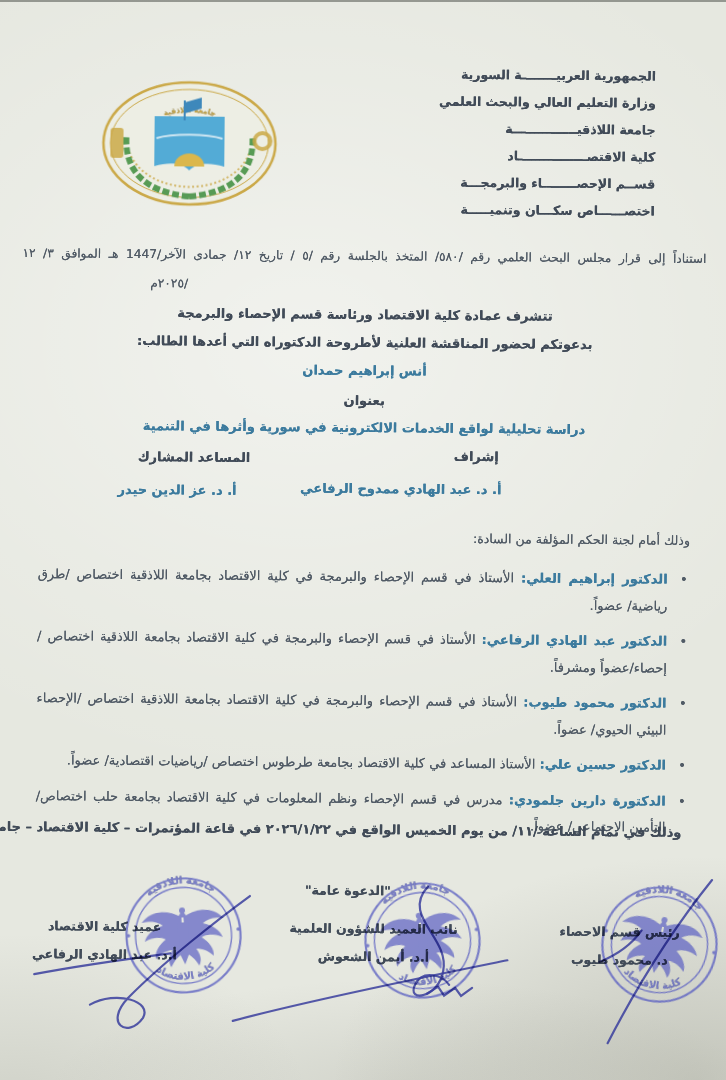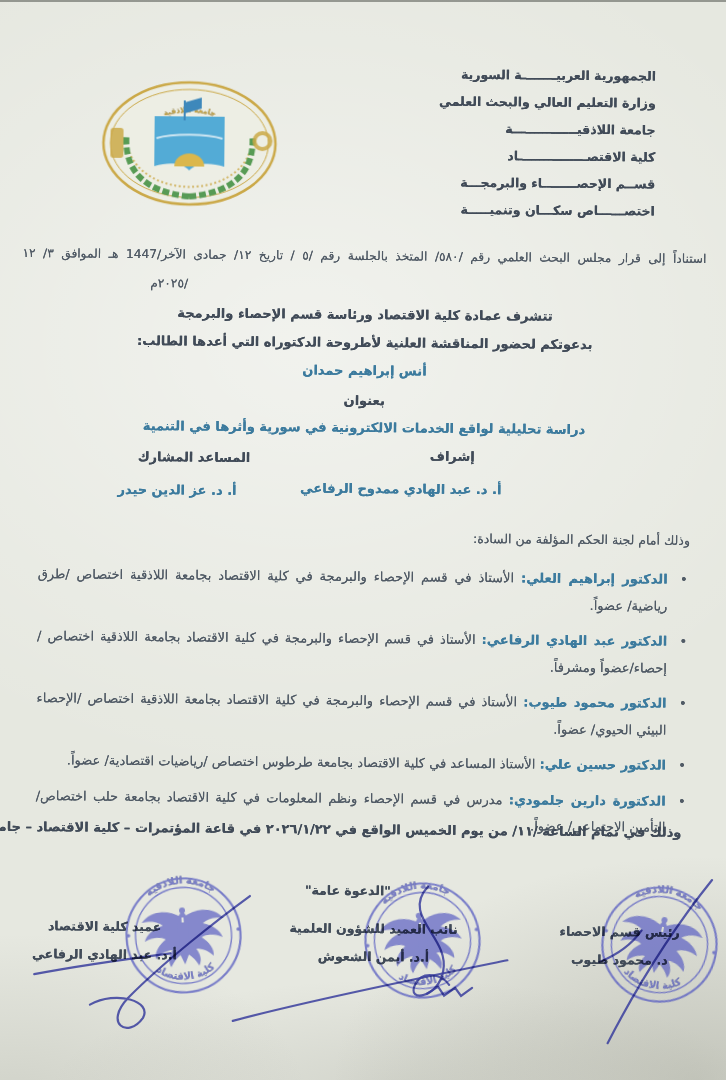--- a/index.html
+++ b/index.html
@@ -37,21 +37,21 @@
 
   .ref{position:absolute;top:244px;left:20px;right:22px;direction:rtl;font-size:12.2px;color:var(--body);line-height:24px;}
   .ref .l1{white-space:nowrap;text-align:justify;text-align-last:justify;}
   .ref .l2{text-align:left;padding-left:128px;margin-top:5px;}
 
   .center-block{position:absolute;top:301px;left:0;right:0;text-align:center;direction:rtl;
     font-weight:bold;color:var(--heading);font-size:13px;}
   .center-block>div{line-height:27.5px;}
   .c-accent{color:var(--accent);}
 
-  .sup-label{position:absolute;top:448px;right:252px;font-size:13px;font-weight:bold;color:var(--heading);direction:rtl;}
+  .sup-label{position:absolute;top:448px;right:228px;font-size:13px;font-weight:bold;color:var(--heading);direction:rtl;}
   .cosup-label{position:absolute;top:451px;left:137px;font-size:13px;font-weight:bold;color:var(--heading);direction:rtl;}
   .sup-name{position:absolute;top:481px;right:225px;font-size:13px;font-weight:bold;color:var(--accent);direction:rtl;}
   .cosup-name{position:absolute;top:484px;left:117px;font-size:13px;font-weight:bold;color:var(--accent);direction:rtl;}
 
   .committee-intro{position:absolute;top:530px;right:36px;font-size:12.5px;direction:rtl;color:var(--body);}
 
   .members{position:absolute;top:564px;right:30px;left:38px;direction:rtl;list-style:none;}
   .members li{position:relative;padding-right:28px;margin-bottom:9px;font-size:13px;line-height:26.5px;
     color:var(--body);text-align:justify;}
   .members li::before{content:"•";position:absolute;right:8px;top:0;color:var(--body);font-size:13px;}

